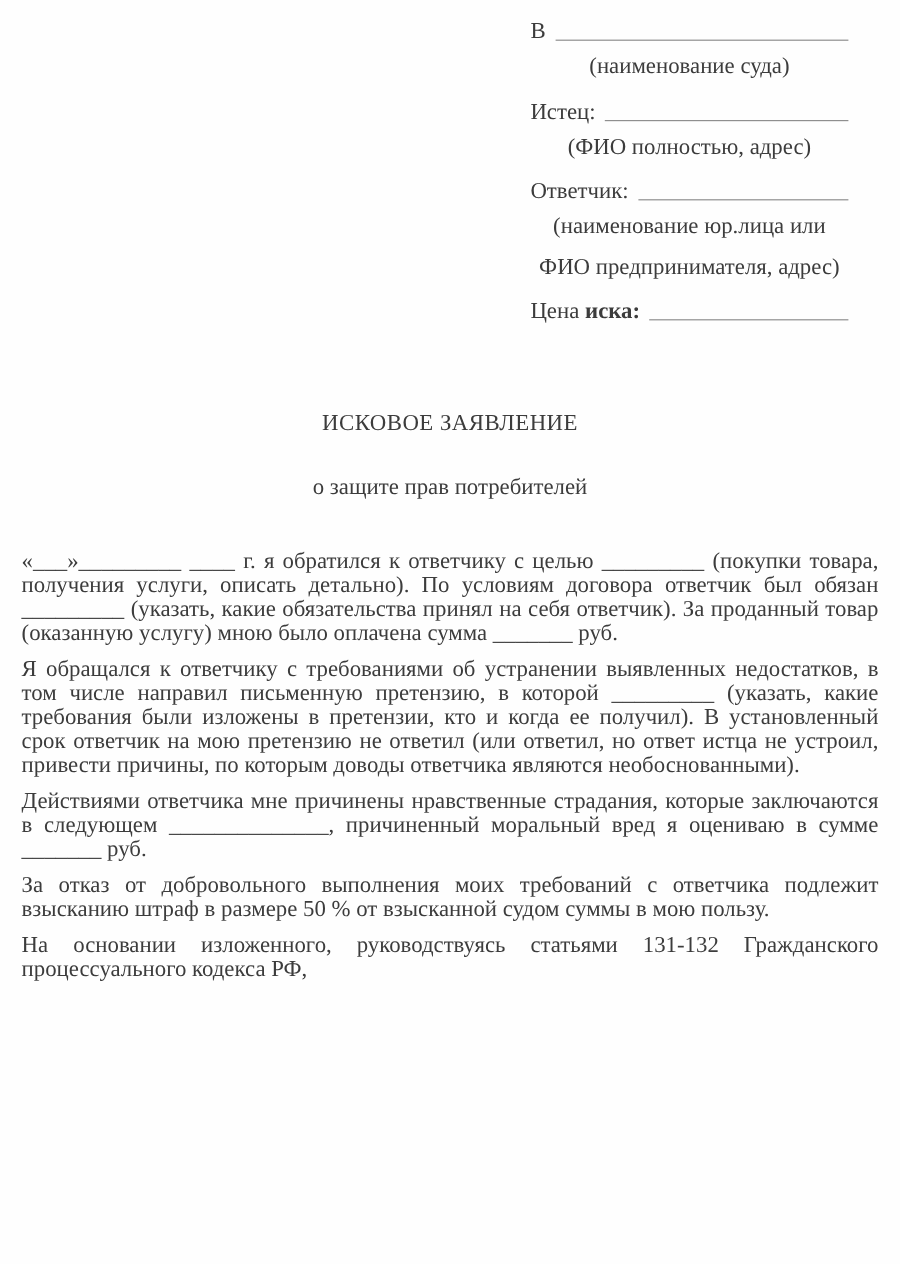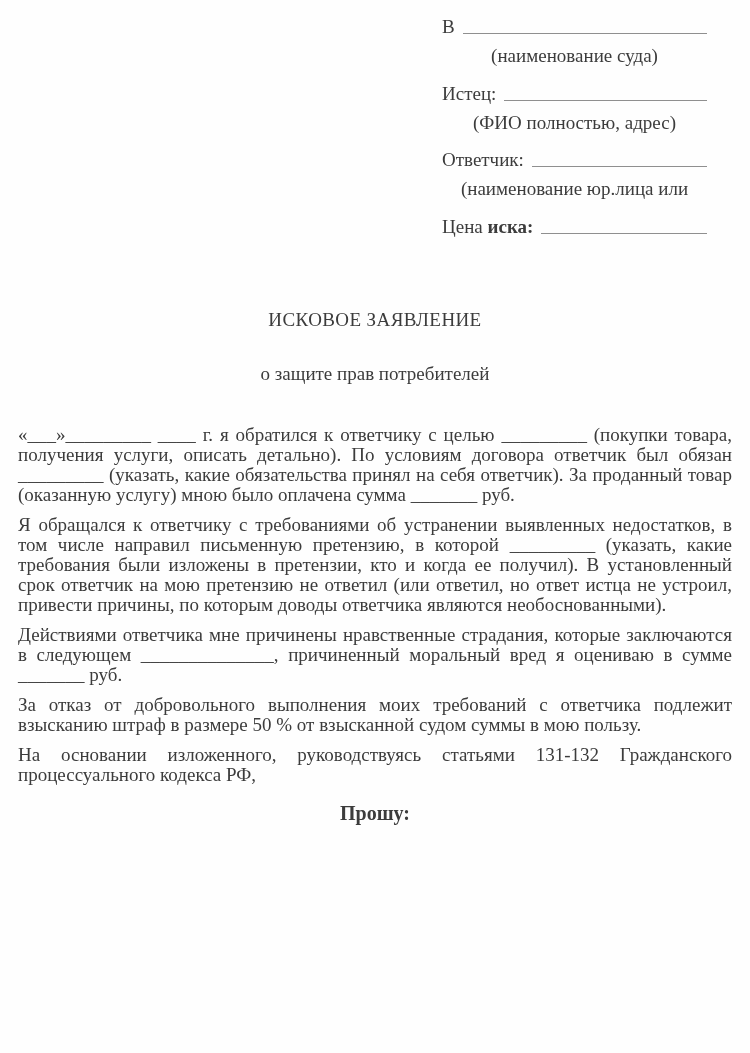--- a/index.html
+++ b/index.html
@@ -103,34 +103,34 @@
       <span class="label">Истец:</span>
       <span class="blank"></span>
     </div>
     <div class="hint">(ФИО полностью, адрес)</div>
 
     <div class="hline">
       <span class="label">Ответчик:</span>
       <span class="blank"></span>
     </div>
     <div class="hint">(наименование юр.лица или</div>
+    <div class="hint">ФИО предпринимателя, адрес)</div>
 
     <div class="hline">
       <span class="label"><span>Цена</span> <span class="bold">иска:</span></span>
       <span class="blank"></span>
     </div>
 
   </div>
 
   <div class="doc-title">ИСКОВОЕ ЗАЯВЛЕНИЕ</div>
   <div class="doc-subtitle">о защите прав потребителей</div>
 
   <div class="body-text">
     <p>«___»_________ ____ г. я обратился к ответчику с целью _________ (покупки товара, получения услуги, описать детально). По условиям договора ответчик был обязан _________ (указать, какие обязательства принял на себя ответчик). За проданный товар (оказанную услугу) мною было оплачена сумма _______ руб.</p>
     <p>Я обращался к ответчику с требованиями об устранении выявленных недостатков, в том числе направил письменную претензию, в которой _________ (указать, какие требования были изложены в претензии, кто и когда ее получил). В установленный срок ответчик на мою претензию не ответил (или ответил, но ответ истца не устроил, привести причины, по которым доводы ответчика являются необоснованными).</p>
     <p>Действиями ответчика мне причинены нравственные страдания, которые заключаются в следующем ______________, причиненный моральный вред я оцениваю в сумме _______ руб.</p>
     <p>За отказ от добровольного выполнения моих требований с ответчика подлежит взысканию штраф в размере 50 % от взысканной судом суммы в мою пользу.</p>
     <p>На основании изложенного, руководствуясь статьями 131-132 Гражданского процессуального кодекса РФ,</p>
   </div>
 
-  <div class="request-heading">Прошу:</div>
 
 </div>
 
 </body></html>

